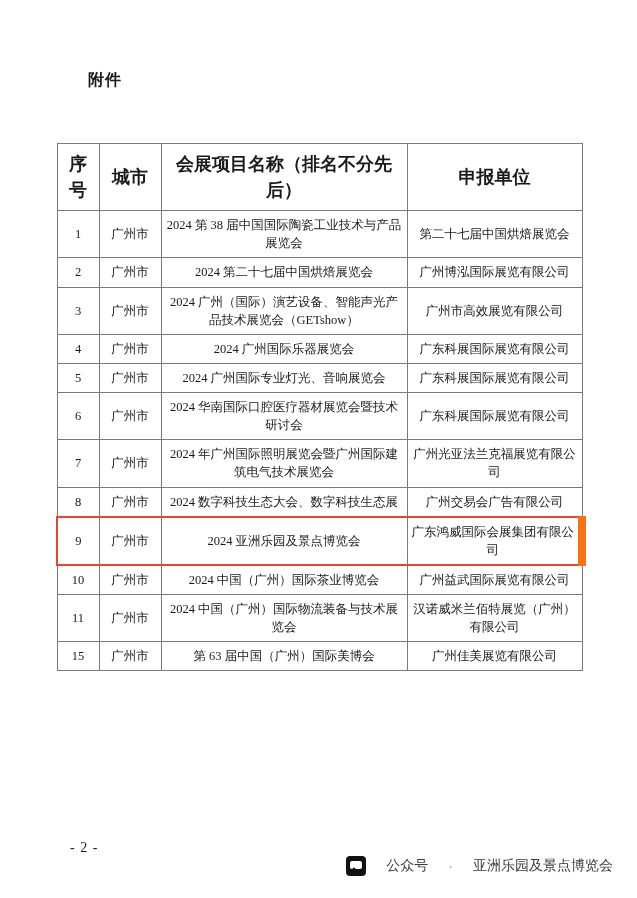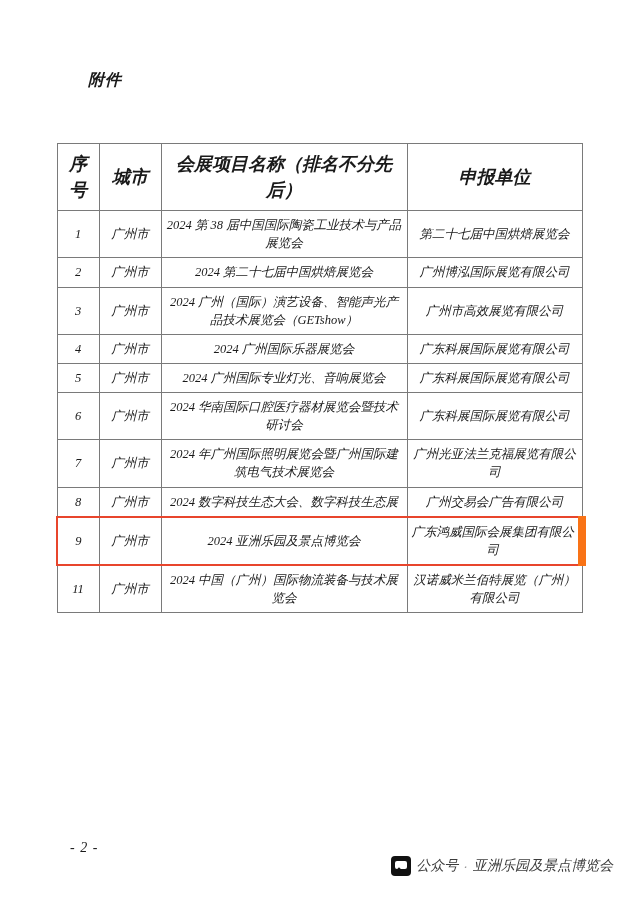--- a/index.html
+++ b/index.html
@@ -14,21 +14,20 @@
     color: #1a1a1a;
     overflow: hidden;
     position: relative;
   }
   .page {
     width: 637px;
     height: 862px;
     box-sizing: border-box;
     padding: 16px;
     position: relative;
-    font-style: italic;
   }
   .attachment-label {
     position: absolute;
     left: 88px;
     top: 70px;
     font-size: 16px;
     font-weight: bold;
     letter-spacing: 1px;
   }
   .doc-title {
@@ -85,21 +84,21 @@
     top: 840px;
     font-size: 14px;
     letter-spacing: 1px;
   }
   .footer-brand {
     position: absolute;
     right: 24px;
     top: 856px;
     display: flex;
     align-items: center;
-    gap: 5px;
+    gap: 20px;
     font-size: 14px;
     color: #3b3b3b;
     font-family: "Liberation Sans", sans-serif;
   }
   .brand-mark {
     width: 20px;
     height: 20px;
     border-radius: 4px;
     background: #111111;
     display: inline-block;
@@ -200,24 +199,36 @@
           <td class="cell-name">2024 数字科技生态大会、数字科技生态展</td>
           <td class="cell-unit">广州交易会广告有限公司</td>
         </tr>
         <tr class="highlight">
           <td>9</td>
           <td>广州市</td>
           <td class="cell-name">2024 亚洲乐园及景点博览会</td>
           <td class="cell-unit">广东鸿威国际会展集团有限公司</td>
         </tr>
         <tr>
+          <td>10</td>
+          <td>广州市</td>
+          <td class="cell-name">2024 中国（广州）国际茶业博览会</td>
+          <td class="cell-unit">广州益武国际展览有限公司</td>
+        </tr>
+        <tr>
           <td>11</td>
           <td>广州市</td>
           <td class="cell-name">2024 中国（广州）国际物流装备与技术展览会</td>
           <td class="cell-unit">汉诺威米兰佰特展览（广州）有限公司</td>
+        </tr>
+        <tr>
+          <td>15</td>
+          <td>广州市</td>
+          <td class="cell-name">第 63 届中国（广州）国际美博会</td>
+          <td class="cell-unit">广州佳美展览有限公司</td>
         </tr>
       </tbody>
   </table>
 
   <div class="page-number">- 2 -</div>
 
   <div class="footer-brand">
     <span class="brand-mark"></span>
     <span>公众号</span>
     <span class="brand-sep">·</span>

